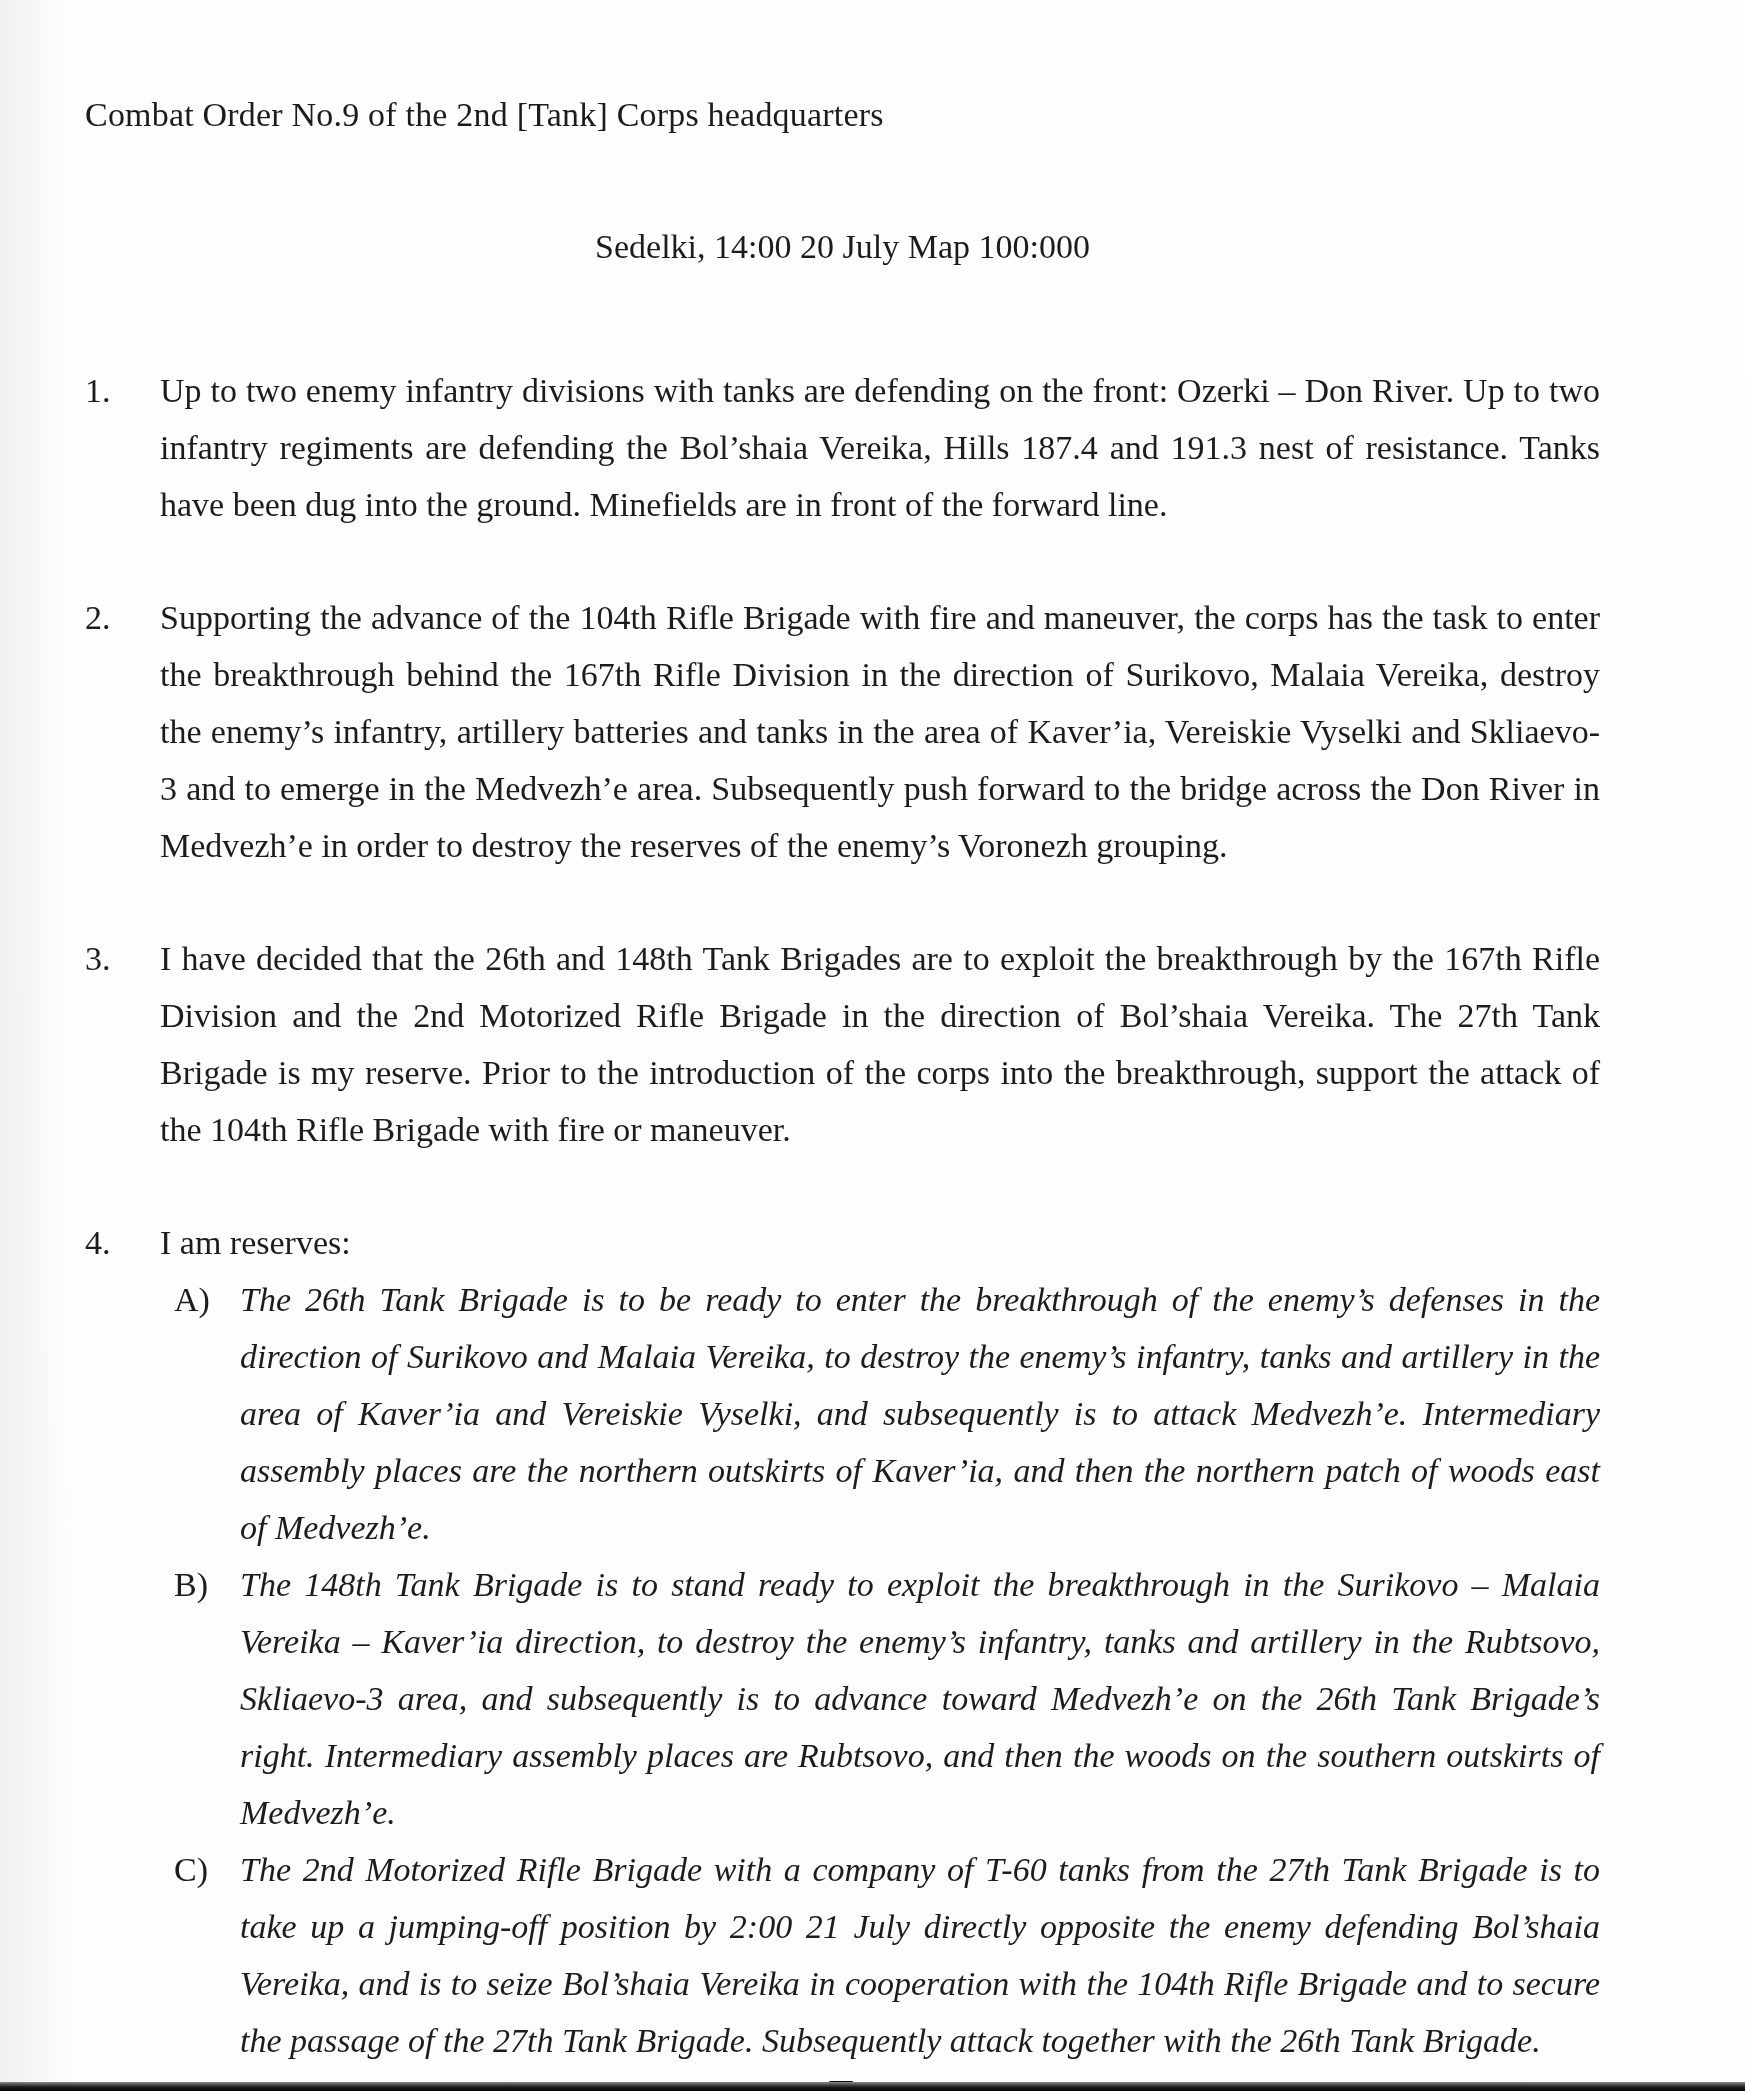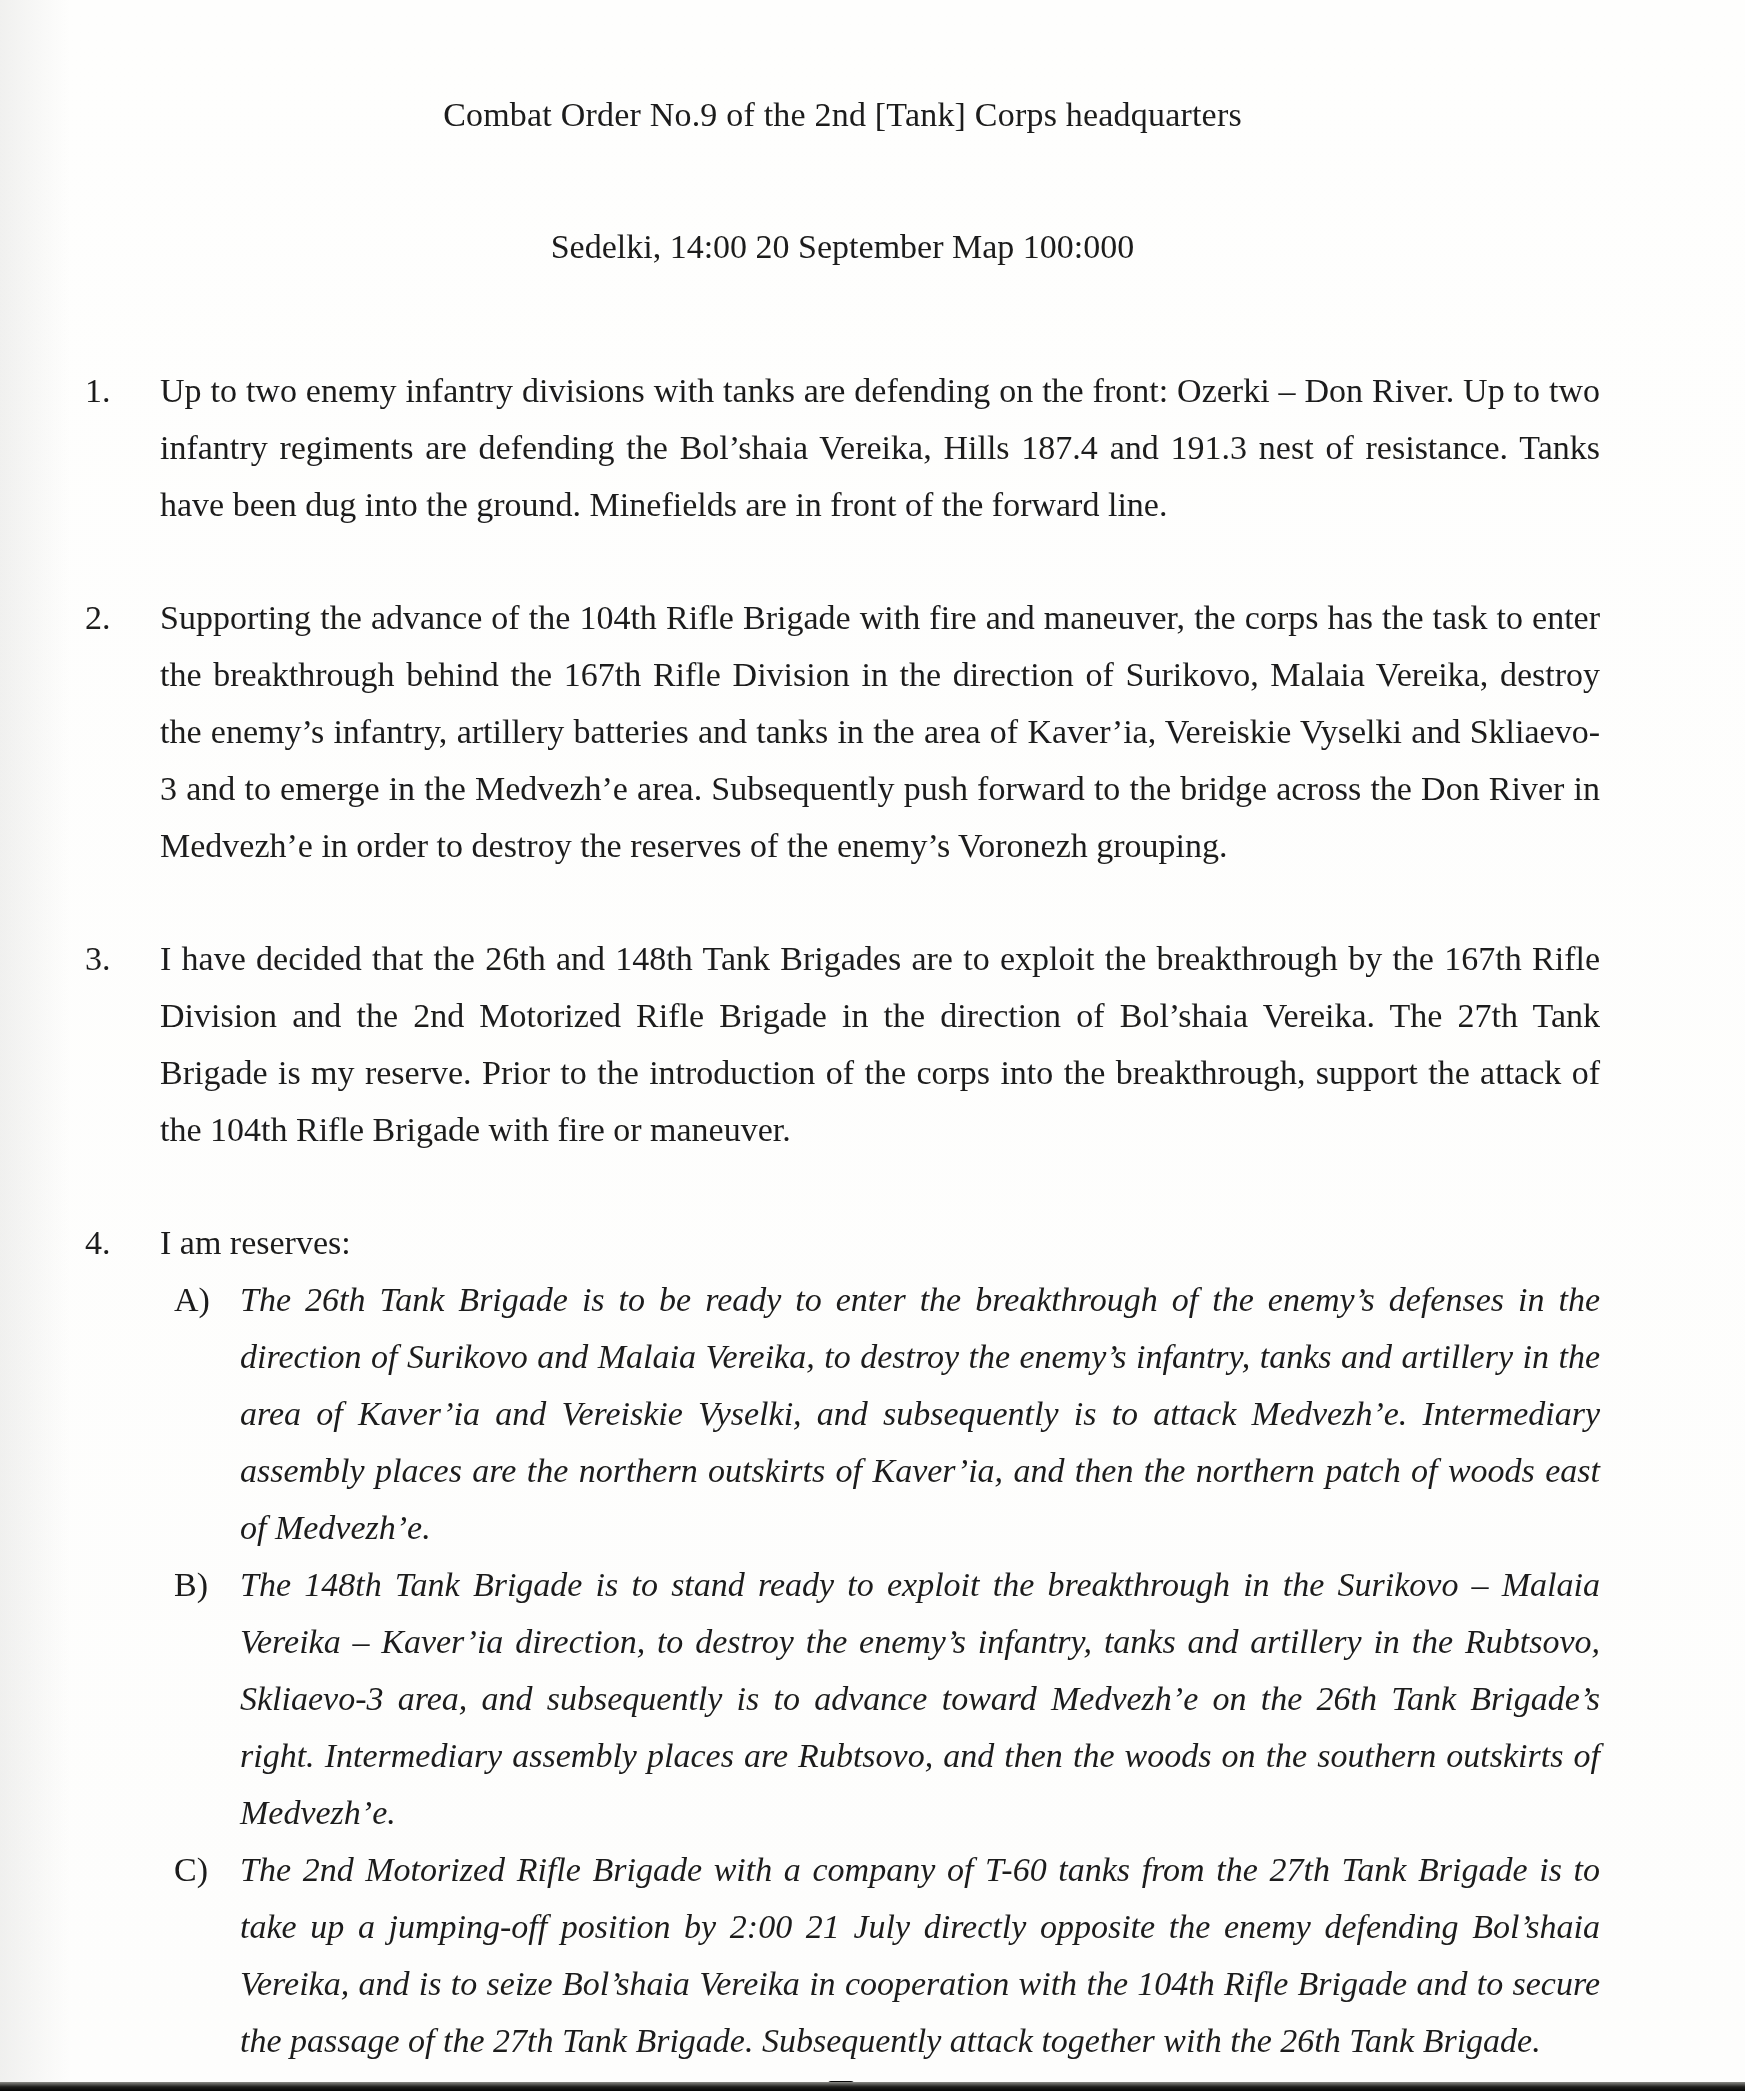--- a/index.html
+++ b/index.html
@@ -34,21 +34,20 @@
   .scan-pagenum-mark {
     position: absolute;
     left: 828px;
     bottom: 3px;
     width: 26px;
     height: 7px;
     background: #0a0a0a;
     border-radius: 3px 3px 0 0;
   }
   .doc-title {
-    text-align: center;
     font-size: 34px;
     line-height: 46px;
     margin: 0 0 86px 0;
     letter-spacing: 0.2px;
   }
   .doc-dateline {
     text-align: center;
     font-size: 34px;
     line-height: 46px;
     margin: 0 0 92px 0;
@@ -85,21 +84,21 @@
 </style>
 </head>
 <body>
 
 <div class="page">
 
   <div class="scan-left-shadow"></div>
 
   <div class="doc-title">Combat Order No.9 of the 2nd [Tank] Corps headquarters</div>
 
-  <div class="doc-dateline">Sedelki, 14:00 20 September Map 100:000</div>
+  <div class="doc-dateline">Sedelki, 14:00 20 July Map 100:000</div>
 
   <div class="order-list">
 
     <div class="order-item">
       <div class="item-number">1.</div>
       <div class="item-body">Up to two enemy infantry divisions with tanks are defending on the front: Ozerki – Don River. Up to two infantry regiments are defending the Bol’shaia Vereika, Hills 187.4 and 191.3 nest of resistance. Tanks have been dug into the ground. Minefields are in front of the forward line.</div>
     </div>
 
     <div class="order-item">
       <div class="item-number">2.</div>

